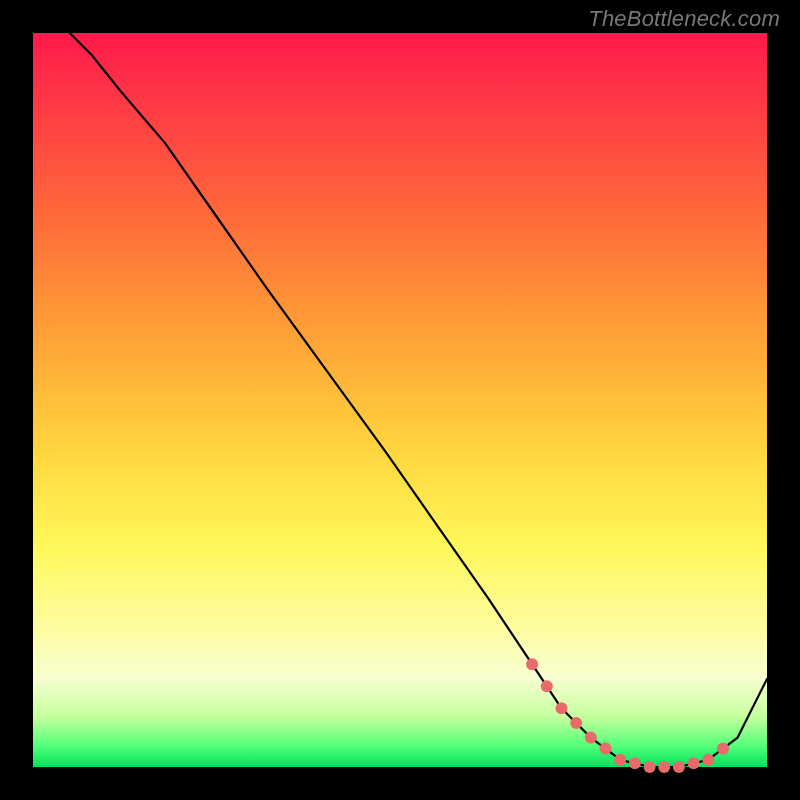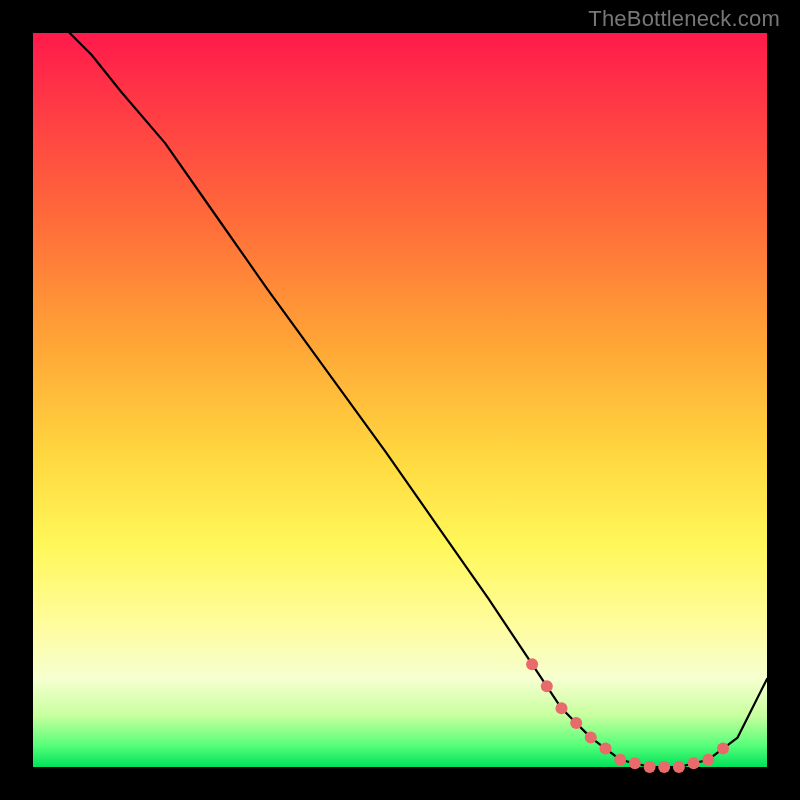--- a/index.html
+++ b/index.html
@@ -9,20 +9,21 @@
     height: 800px;
     background: #000;
     overflow: hidden;
     font-family: Arial, Helvetica, sans-serif;
   }
   .frame {
     position: relative;
     width: 796px;
     height: 800px;
     background: #000;
+    font-style: italic;
   }
   .plot-area {
     position: absolute;
     left: 33px;
     top: 33px;
     width: 734px;
     height: 734px;
     
     background: linear-gradient(
       to bottom,

